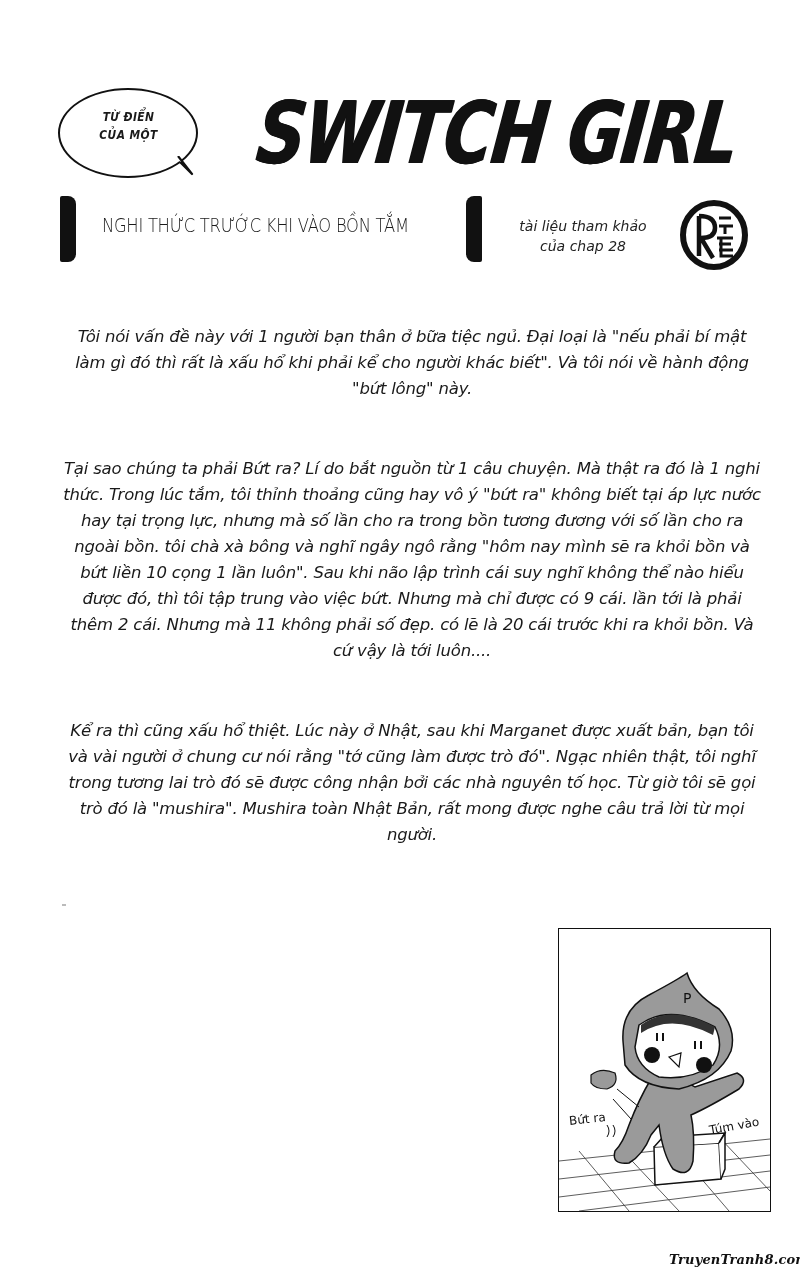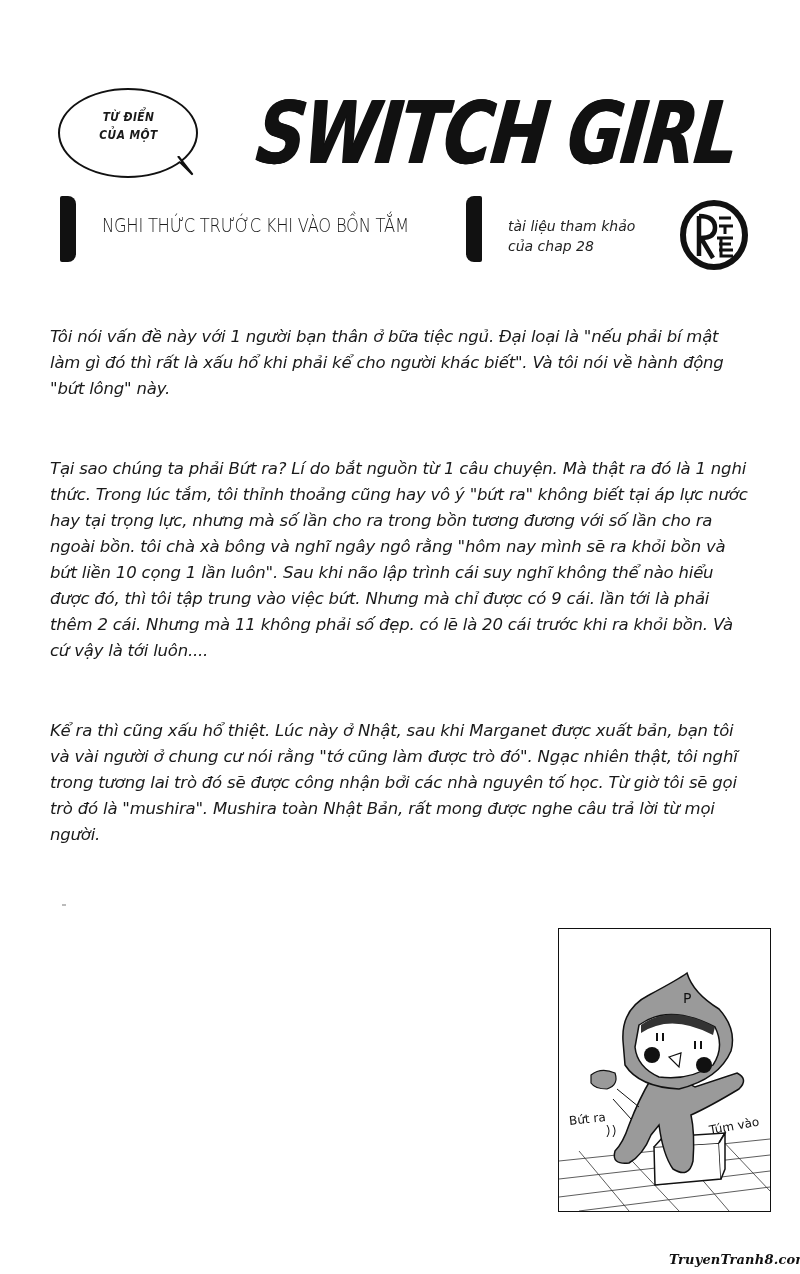--- a/index.html
+++ b/index.html
@@ -9,25 +9,25 @@
     .bubble-tail { position: absolute; left: 176px; top: 156px; width: 20px; height: 20px; }
     .bubble-text { position: absolute; left: 58px; top: 108px; width: 141px; text-align: center; font-family: "DejaVu Sans", sans-serif; font-weight: bold; font-size: 13px; line-height: 18px; font-style: italic; letter-spacing: 0.5px; transform: scaleX(0.82); }
 
     .logo { position: absolute; left: 258px; top: 78px; width: 420px; height: 110px; font-family: "DejaVu Sans", sans-serif; font-weight: bold; font-style: italic; font-size: 86px; line-height: 110px; letter-spacing: -2px; color: #111; transform: scaleX(0.78) skewX(-8deg); transform-origin: left center; white-space: nowrap; text-shadow: 1px 0 0 #111, -1px 0 0 #111; }
 
     .bracket { position: absolute; top: 196px; width: 16px; height: 66px; background: #111; }
     .bracket.left { left: 60px; border-radius: 2px 8px 8px 2px; }
     .bracket.right { left: 466px; border-radius: 8px 2px 2px 8px; }
     .section-title { position: absolute; left: 102px; top: 214px; font-family: "DejaVu Sans", sans-serif; font-size: 19px; font-weight: 300; color: #1a1a1a; letter-spacing: -0.3px; transform: scaleX(0.86); transform-origin: left center; white-space: nowrap; }
 
-    .reference { position: absolute; left: 508px; top: 216px; width: 150px; text-align: left; font-family: "DejaVu Sans", sans-serif; font-style: italic; font-size: 14px; line-height: 20px; color: #222; }
+    .reference { position: absolute; left: 508px; top: 216px; width: 150px; text-align: center; font-family: "DejaVu Sans", sans-serif; font-style: italic; font-size: 14px; line-height: 20px; color: #222; }
 
     .stamp { position: absolute; left: 679px; top: 200px; width: 70px; height: 70px; }
 
-    .para { position: absolute; left: 50px; width: 700px; font-family: "DejaVu Sans", sans-serif; font-style: italic; font-size: 16.5px; line-height: 26px; color: #1a1a1a; letter-spacing: -0.2px; }
+    .para { position: absolute; left: 62px; width: 700px; font-family: "DejaVu Sans", sans-serif; font-style: italic; font-size: 16.5px; line-height: 26px; color: #1a1a1a; letter-spacing: -0.2px; text-align: center; }
     .para.p1 { top: 324px; }
     .para.p2 { top: 456px; }
     .para.p3 { top: 718px; }
 
     .speck { position: absolute; left: 62px; top: 904px; width: 4px; height: 2px; background: #bbb; }
 
     .panel { position: absolute; left: 558px; top: 928px; width: 211px; height: 282px; border: 1.5px solid #111; background: #fff; overflow: hidden; }
     .panel svg { position: absolute; left: 0; top: 0; }
     .panel-label { position: absolute; font-family: "DejaVu Sans", sans-serif; font-size: 12px; color: #111; }
     .panel-label.out { left: 10px; top: 183px; transform: rotate(-6deg); }

